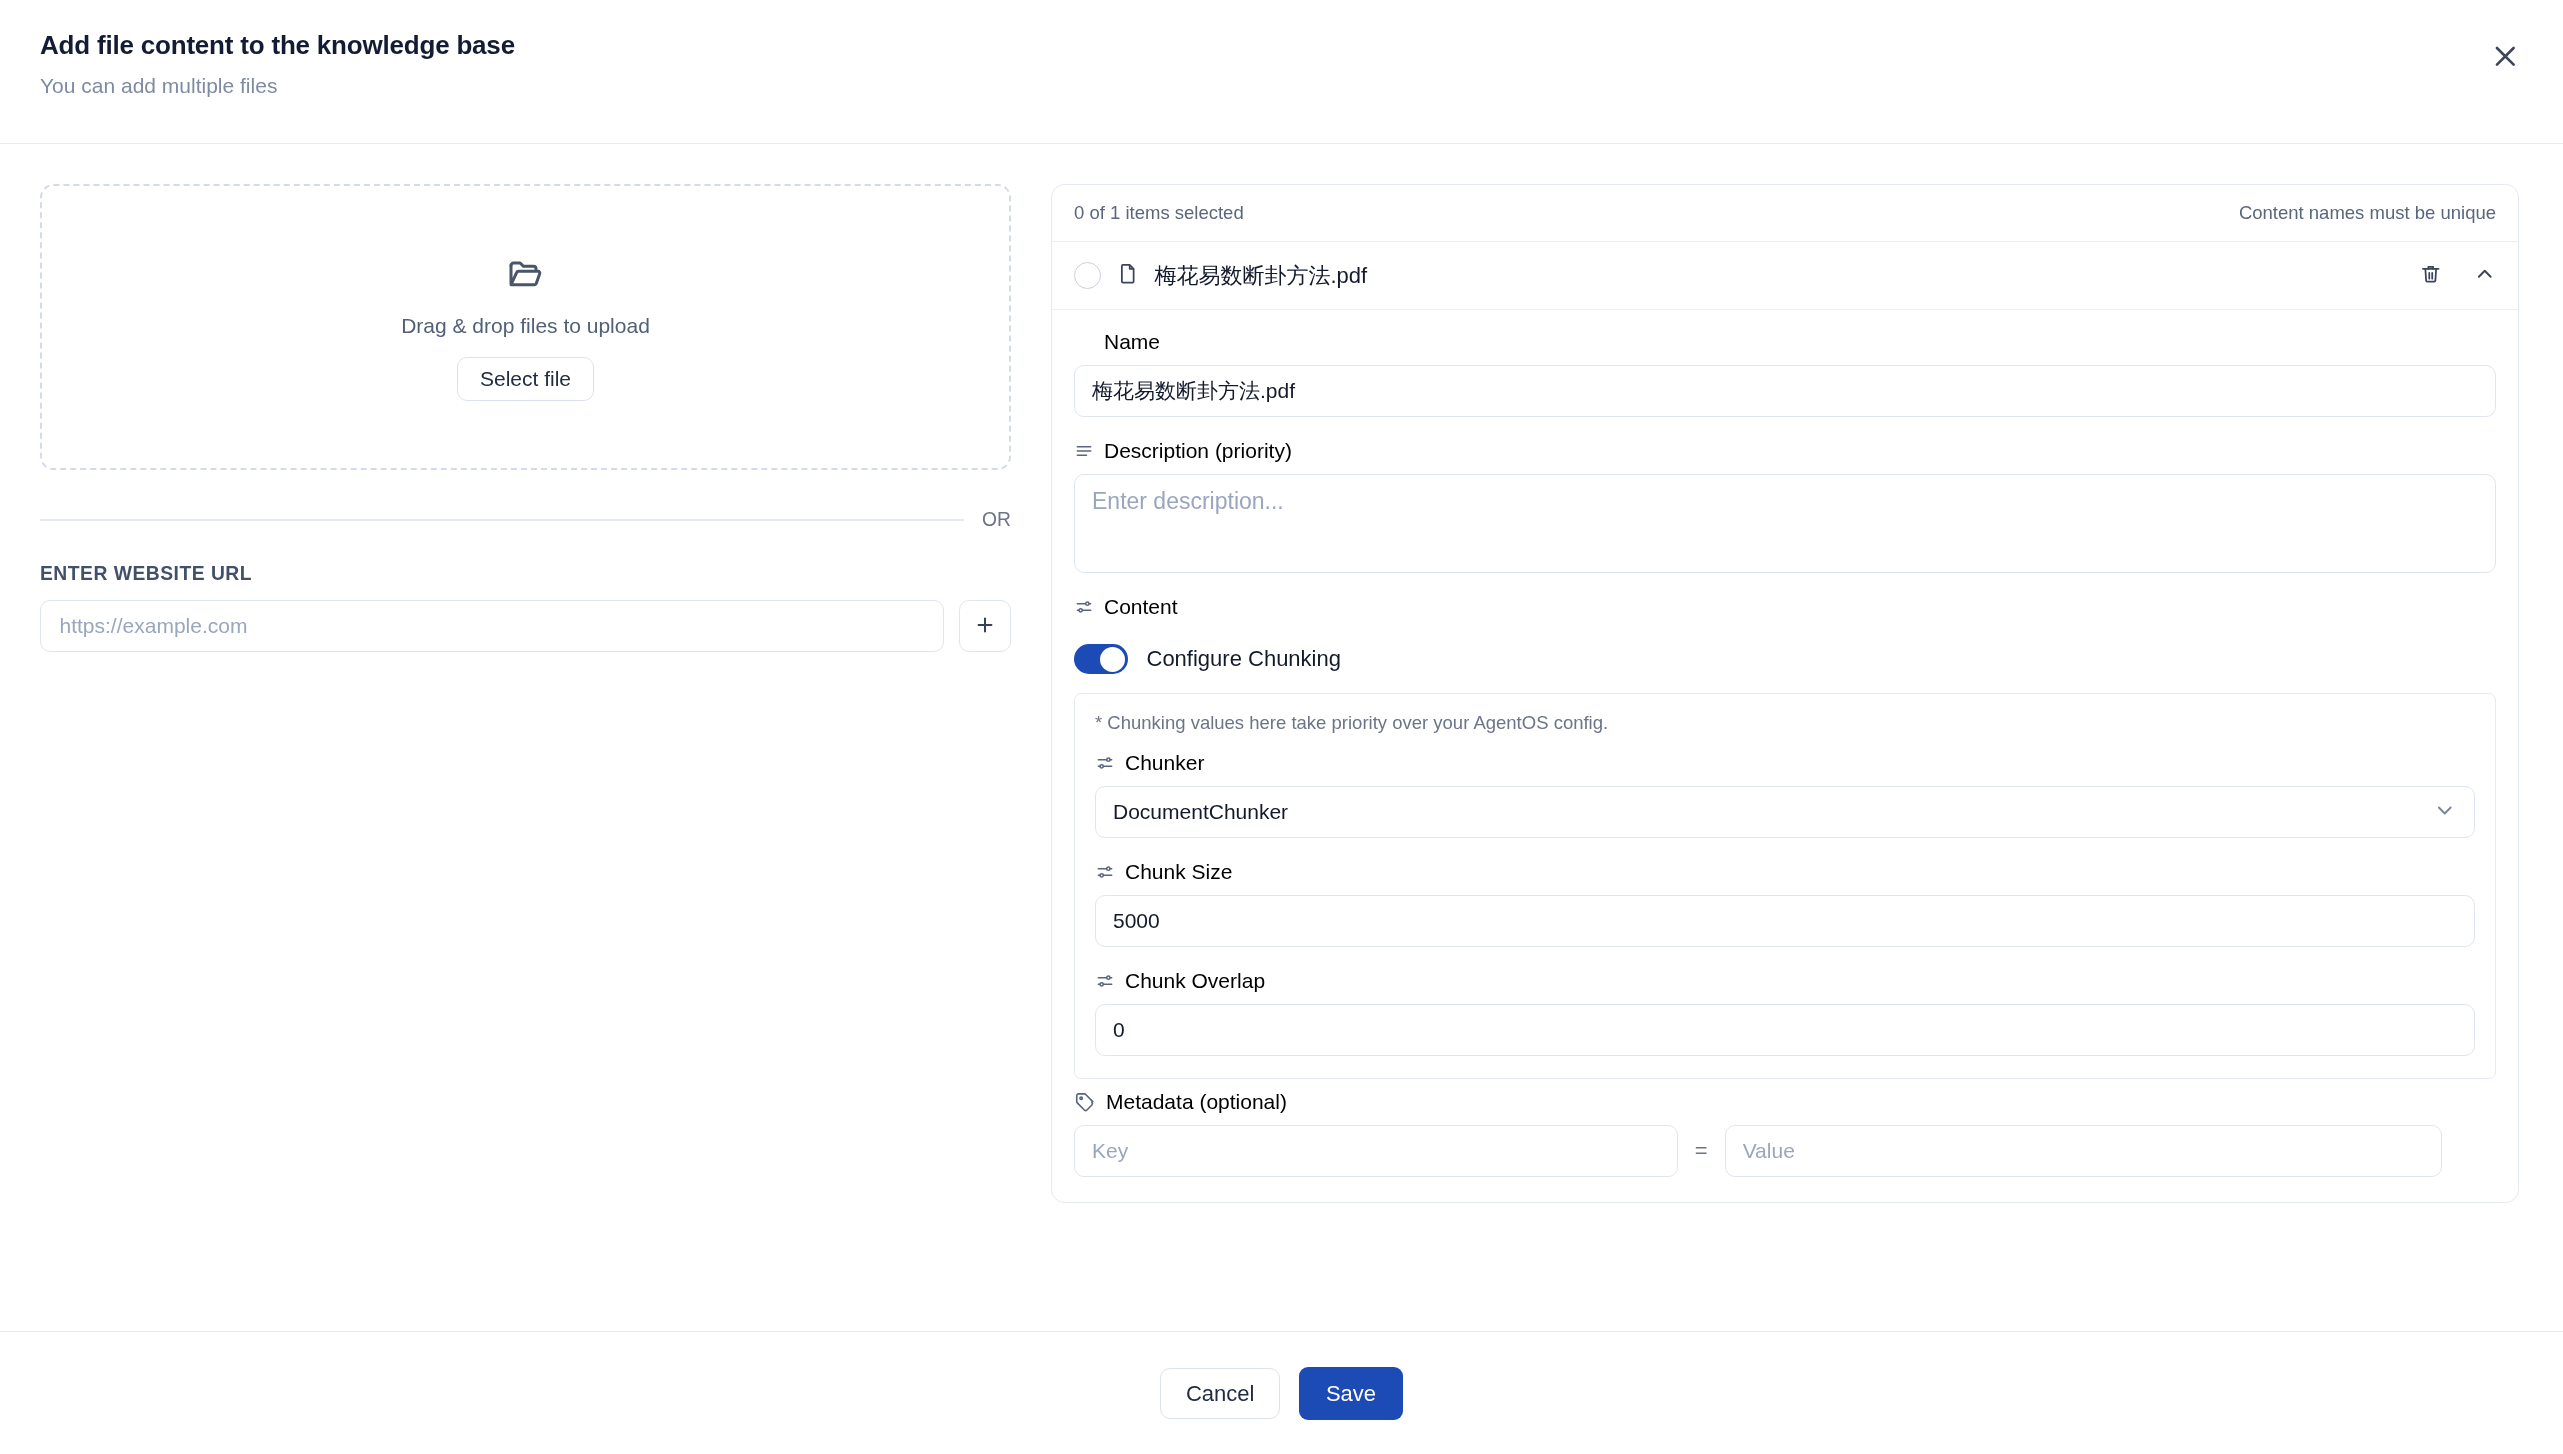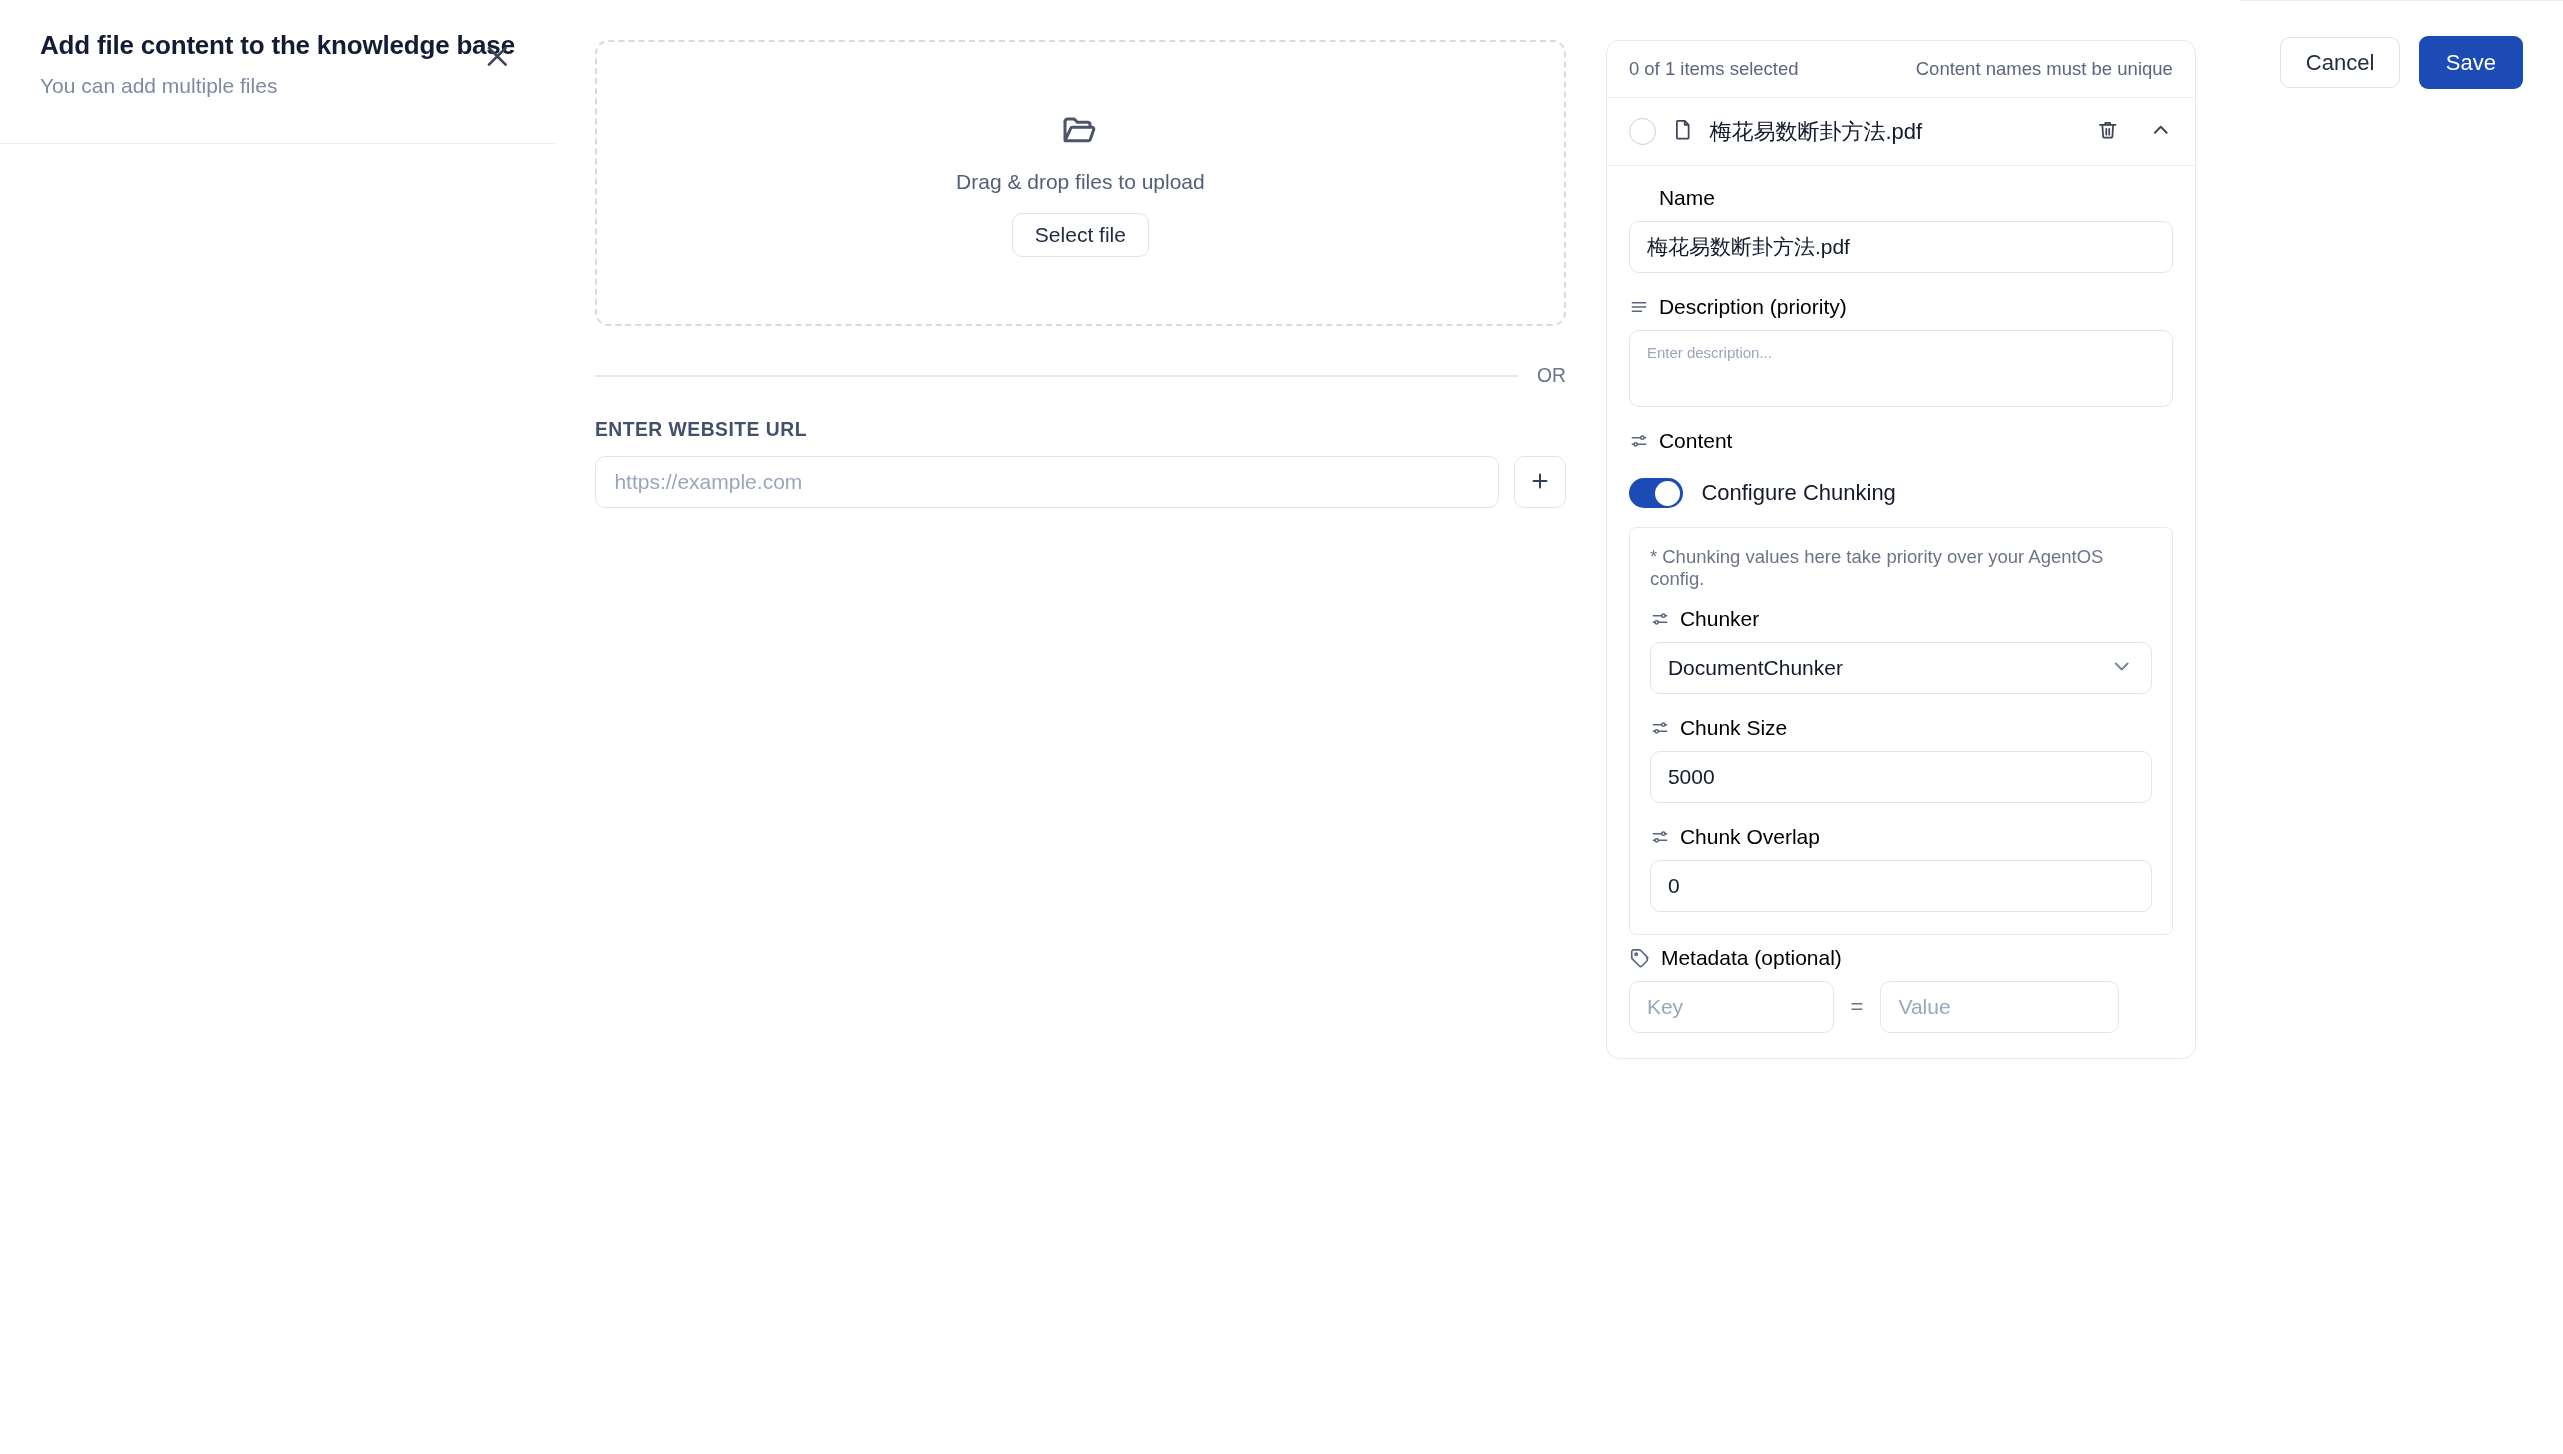--- a/index.html
+++ b/index.html
@@ -8,21 +8,21 @@
     width: 2563px; height: 1455px;
     background: #ffffff;
     font-family: "Liberation Sans", sans-serif;
     color: #1f2937;
     overflow: hidden;
   }
   .modal {
     position: relative;
     width: 2563px; height: 1455px;
     background: #ffffff;
-    display: flex; flex-direction: row;
+    display: flex; flex-direction: column;
   }
 
   
   .modal-header {
     position: relative;
     padding: 28.6px 40px 23.5px 40px;
     border-bottom: 1.7px solid #e7eaf1;
     flex: 0 0 auto;
     height: 144px;
   }
@@ -168,24 +168,24 @@
     width: 100%; height: 52px;
     border: 1.7px solid #dfe5ef; border-radius: 10px;
     padding: 0 17px;
     font-size: 21px; color: #131a2c;
     font-family: "Liberation Sans", sans-serif;
     background: #fff; outline: none;
   }
   .text-input::placeholder { color: #9aa6bd; }
 
   .textarea-input {
-    width: 100%; height: 77px;
+    width: 100%; height: 99px;
     border: 1.7px solid #dfe5ef; border-radius: 10px;
     padding: 13.4px 17px;
-    font-size: 15px; color: #131a2c;
+    font-size: 23px; color: #131a2c;
     font-family: "Liberation Sans", sans-serif;
     background: #fff; outline: none; resize: none;
     display: block;
   }
   .textarea-input::placeholder { color: #9aa6bd; }
 
   .readonly-field {
     width: 100%; height: 50px;
     background: #f6f8fb;
     border-radius: 8.4px;

